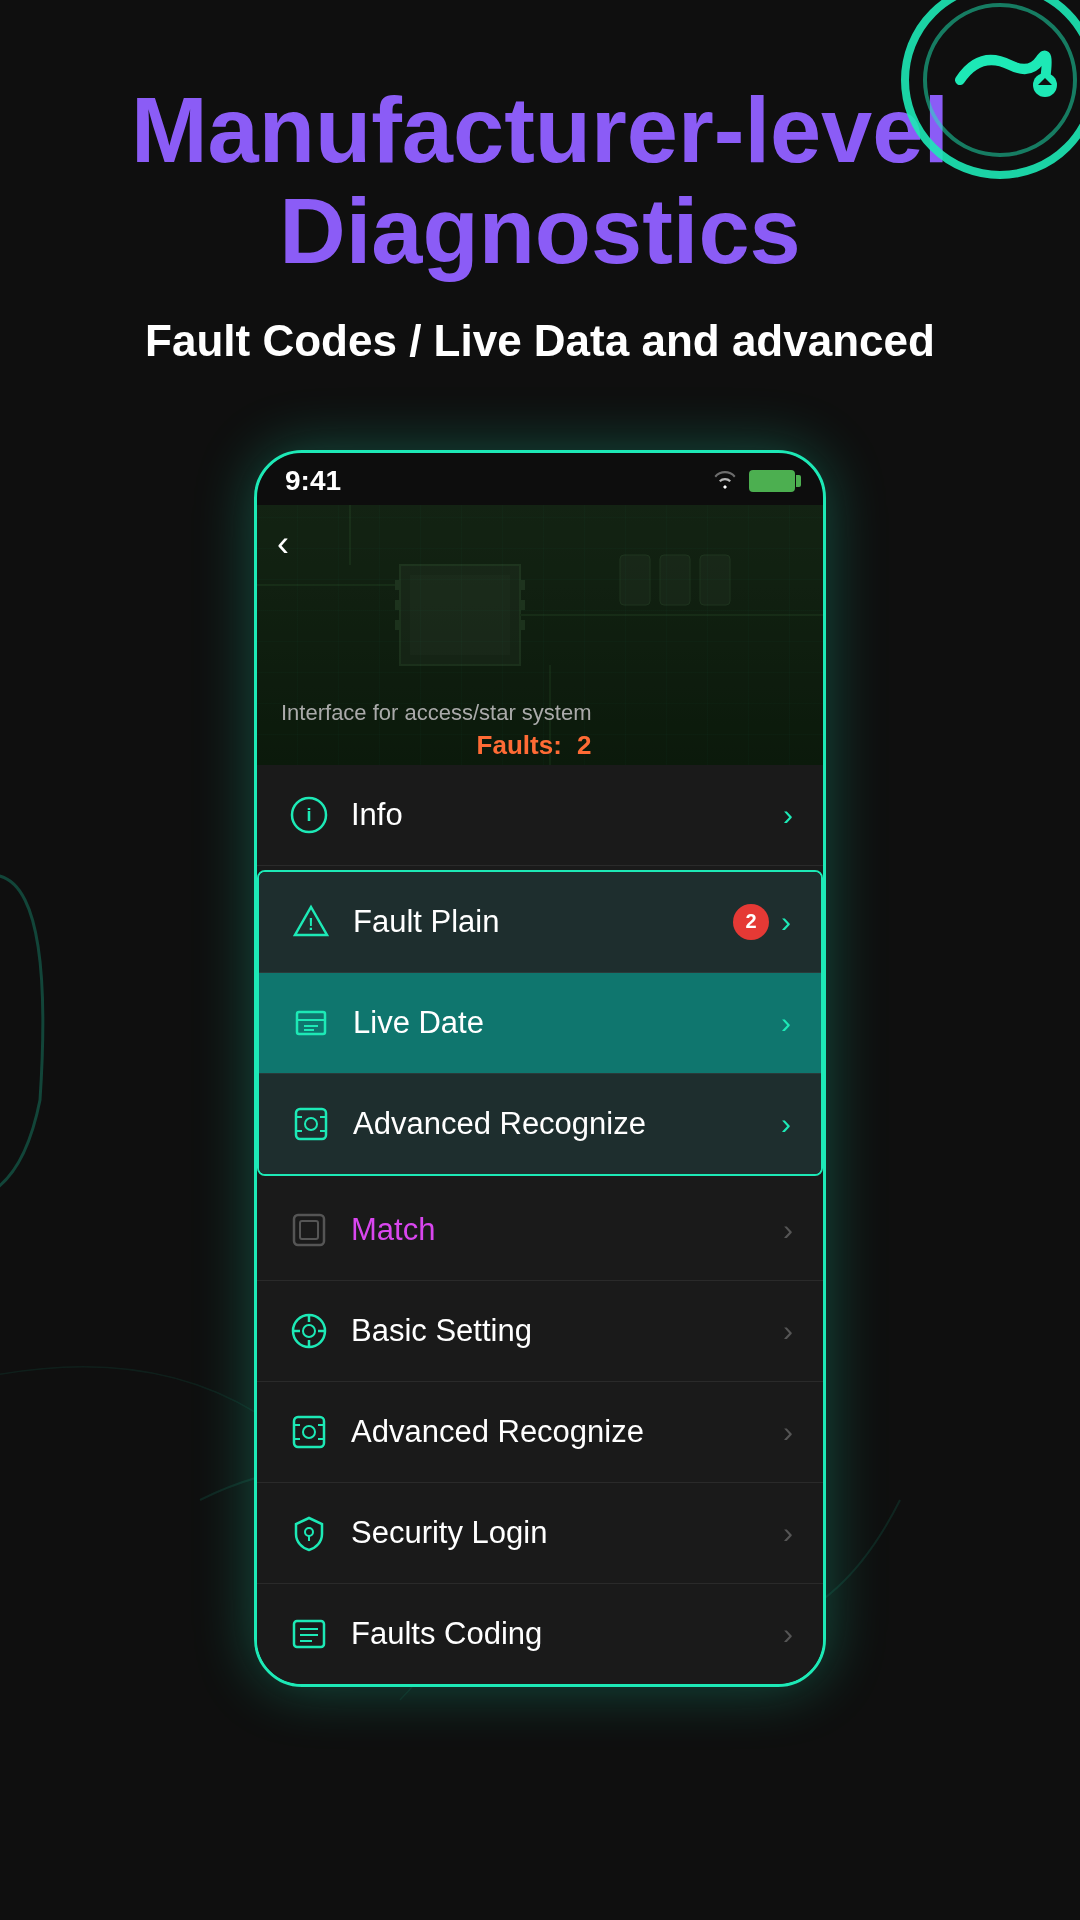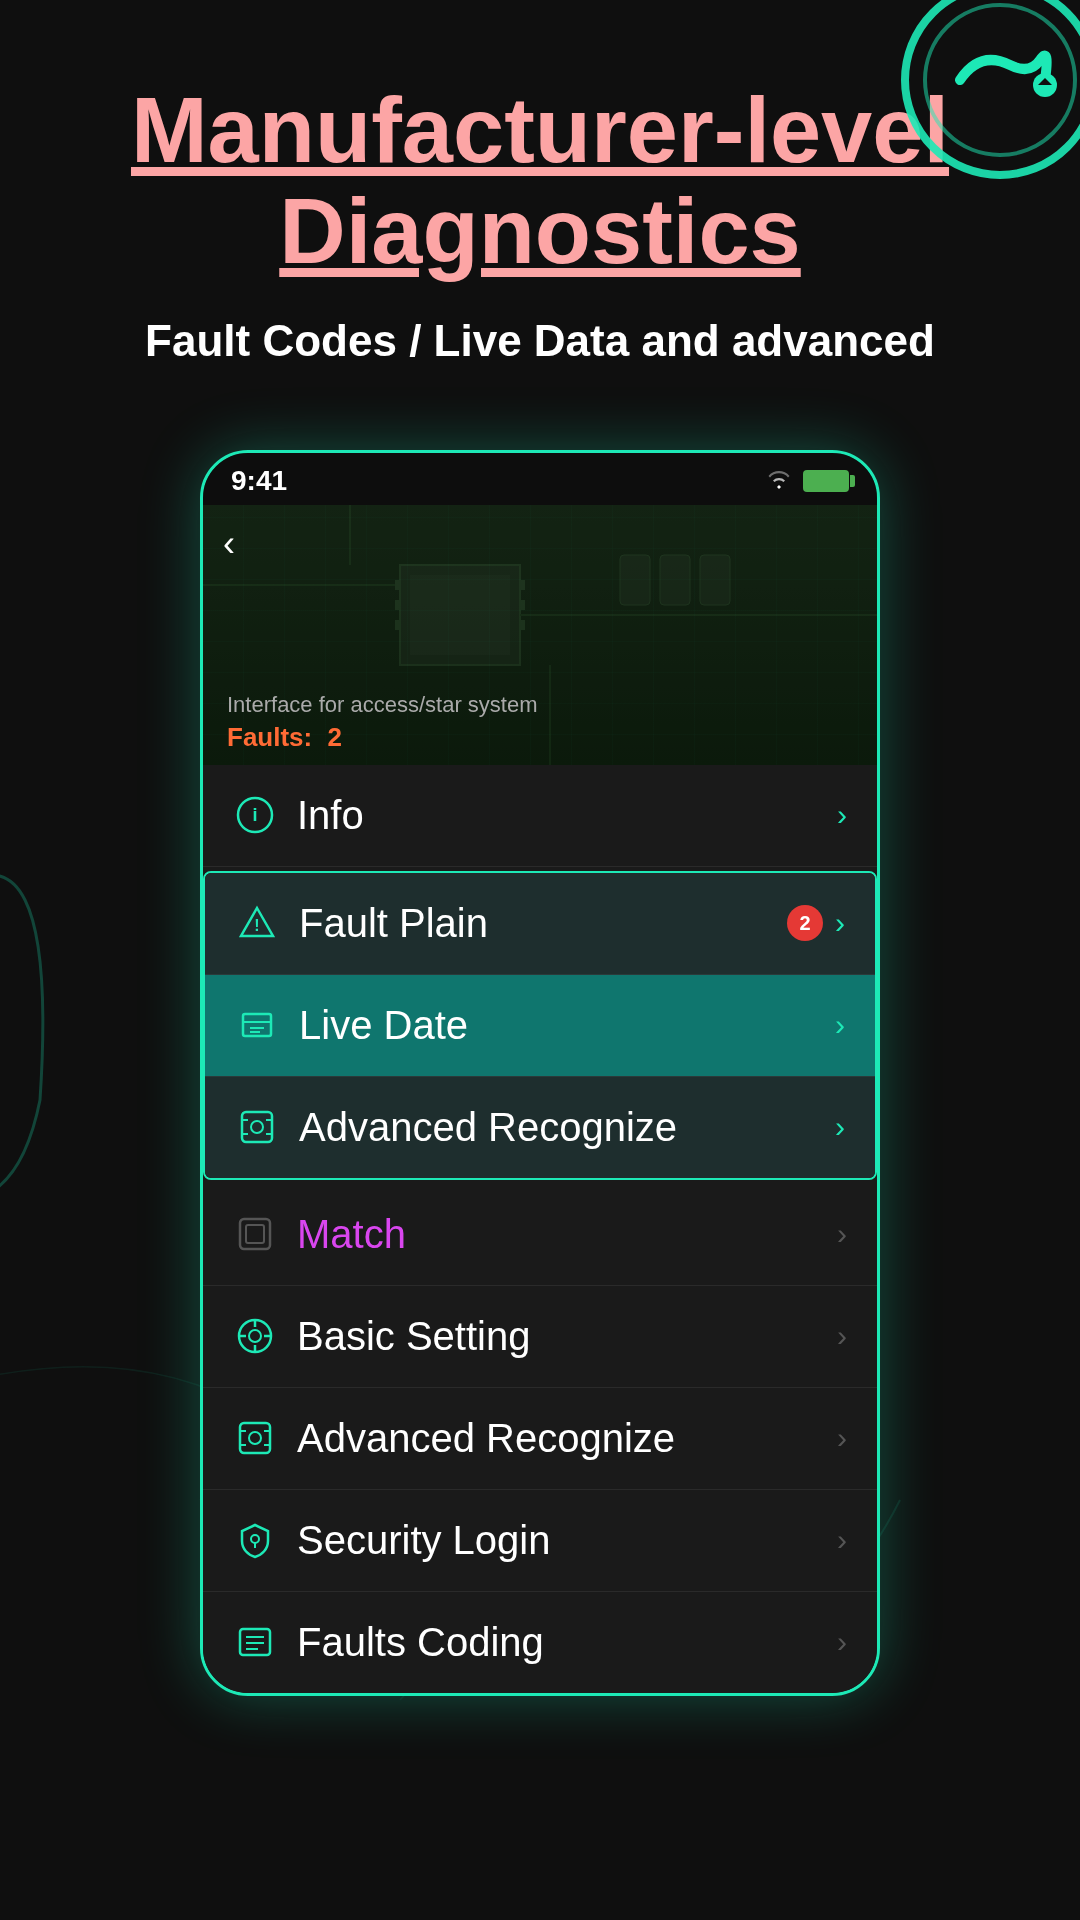--- a/index.html
+++ b/index.html
@@ -36,39 +36,38 @@
     .hero-section {
       position: relative;
       z-index: 1;
       padding: 80px 60px 30px 60px;
       text-align: center;
     }
 
     .hero-title {
       font-size: 92px;
       font-weight: 900;
-      color: #fca5a5;
+      color: #8b5cf6;
       line-height: 1.1;
       margin-bottom: 30px;
-      text-decoration: underline;
     }
 
     .hero-subtitle {
       font-size: 44px;
       font-weight: 700;
       color: #ffffff;
       line-height: 1.3;
     }
 
     
     .phone-container {
       position: relative;
       z-index: 2;
       margin: 50px auto 0;
-      width: 680px;
+      width: 572px;
     }
 
     .phone-frame {
       background: #1a1a1a;
       border-radius: 48px;
       border: 3px solid #1de9b6;
       overflow: hidden;
       box-shadow: 0 0 60px rgba(29, 233, 182, 0.3);
     }
 
@@ -151,23 +150,24 @@
       top: 18px;
       left: 20px;
       color: white;
       font-size: 36px;
       z-index: 5;
       cursor: pointer;
     }
 
     .fault-info {
       position: absolute;
-      bottom: 12px;
+      bottom: 4px;
       left: 24px;
       z-index: 5;
+      text-align: right;
     }
 
     .fault-info-text {
       color: #aaa;
       font-size: 22px;
       margin-bottom: 4px;
     }
 
     .fault-count {
       color: white;
@@ -207,21 +207,21 @@
       flex-shrink: 0;
     }
 
     .menu-item-icon svg {
       width: 38px;
       height: 38px;
     }
 
     .menu-item-label {
       flex: 1;
-      font-size: 40px;
+      font-size: 31px;
       font-weight: 500;
       color: #ffffff;
     }
 
     .menu-item-badge {
       background: #e53935;
       color: white;
       font-size: 20px;
       font-weight: 700;
       width: 36px;

